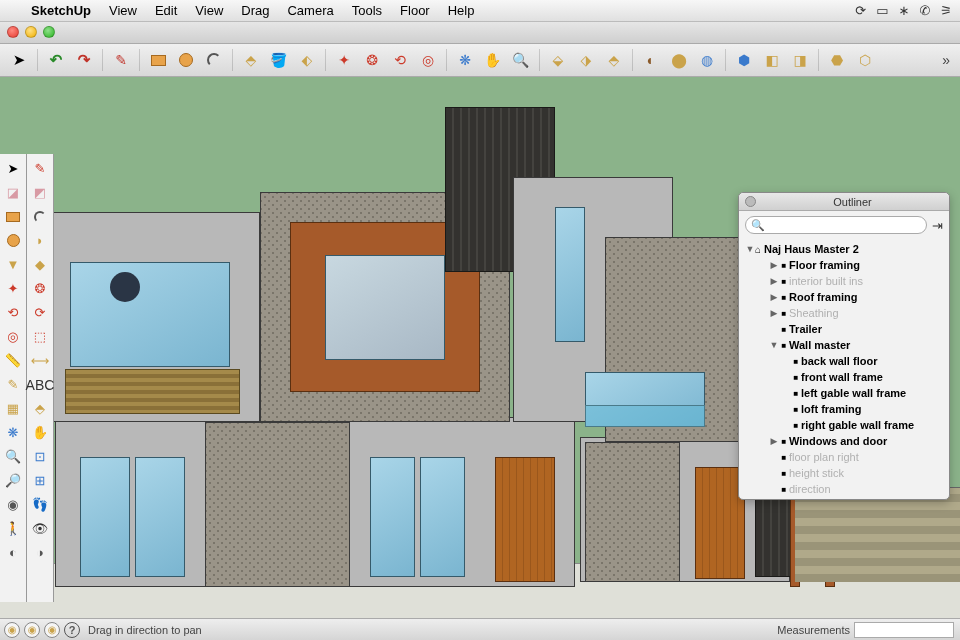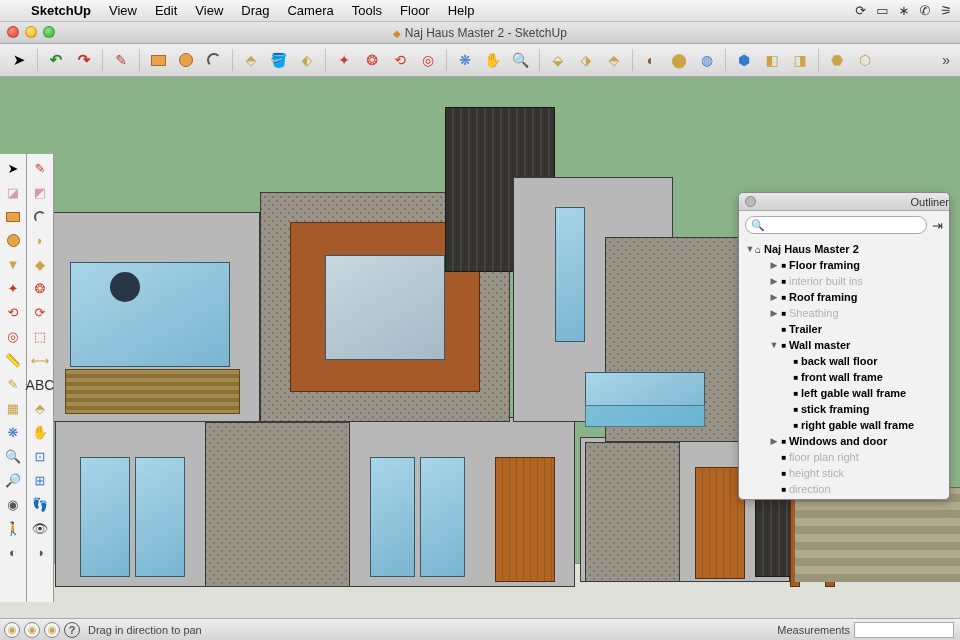--- a/index.html
+++ b/index.html
@@ -59,21 +59,21 @@
 
 .palette { position:absolute; top:77px; width:27px; background:#f2f2f2; border-right:1px solid #999; display:flex; flex-direction:column; align-items:center; padding-top:3px; gap:1px; }
 .palette.p1 { left:0; }
 .palette.p2 { left:27px; border-right:1px solid #999; }
 .pbtn { width:23px; height:23px; display:flex; align-items:center; justify-content:center; font-size:13px; border-radius:3px; cursor:default; }
 
 
 .outliner { position:absolute; right:10px; top:115px; width:212px; background:#f2f2f2; border:1px solid #888; border-radius:5px; box-shadow:0 3px 10px rgba(0,0,0,.25); font-size:11px; }
 .outliner .otitle { height:18px; background:linear-gradient(to bottom,#e8e8e8,#d0d0d0); border-bottom:1px solid #aaa; border-radius:5px 5px 0 0; display:flex; align-items:center; }
 .outliner .oclose { width:11px; height:11px; border-radius:6px; background:#bbb; margin-left:6px; border:1px solid #888; }
-.outliner .otitle-text { flex:1; text-align:right; font-size:11px; color:#333; }
+.outliner .otitle-text { flex:1; text-align:center; font-size:11px; color:#333; }
 .outliner .osearch { padding:5px 6px; display:flex; gap:5px; align-items:center; }
 .outliner .osearch input { flex:1; height:18px; border:1px solid #aaa; border-radius:9px; padding:0 8px 0 20px; font-size:11px; background:#fff; }
 .outliner .osearch .mag { position:absolute; margin-left:6px; font-size:11px; color:#777; pointer-events:none; }
 .outliner .osearch .opts { font-size:13px; color:#333; cursor:default; }
 .outliner .tree { padding:2px 6px 8px 6px; max-height:260px; overflow:auto; }
 .outliner .node { display:flex; align-items:center; height:16px; white-space:nowrap; }
 .outliner .node .disc { width:10px; font-size:9px; color:#666; text-align:center; }
 .outliner .node .bullet { width:10px; font-size:8px; text-align:center; }
 .outliner .node .label { color:#000; font-weight:bold; }
 .outliner .node .label.muted { color:#b0b0b0; font-weight:normal; }
@@ -113,21 +113,20 @@
     <span>⚞</span>
   </div>
 </div>
 
 <div class="titlebar">
   <div class="traffic">
     <span class="close"></span>
     <span class="min"></span>
     <span class="max"></span>
   </div>
-  <div class="title"><span class="diamond">◆</span><span>Naj Haus Master 2 - SketchUp</span></div>
 </div>
 
 <div class="maintoolbar">
   <div class="tbtn">
       <span class="arrow-black">➤</span>
     </div>
   <div class="sep"></div>
   <div class="tbtn">
       <span class="tb-undo">↶</span>
     </div>
@@ -364,21 +363,21 @@
             <span class="label">front wall frame</span>
           </div>
           <div class="node indent3">
             <span class="disc"></span>
             <span class="bullet">■</span>
             <span class="label">left gable wall frame</span>
           </div>
           <div class="node indent3">
             <span class="disc"></span>
             <span class="bullet">■</span>
-            <span class="label">stick framing</span>
+            <span class="label">loft framing</span>
           </div>
           <div class="node indent3">
             <span class="disc"></span>
             <span class="bullet">■</span>
             <span class="label">right gable wall frame</span>
           </div>
           <div class="node indent2">
             <span class="disc">▶</span>
             <span class="bullet">■</span>
             <span class="label">Windows and door</span>

